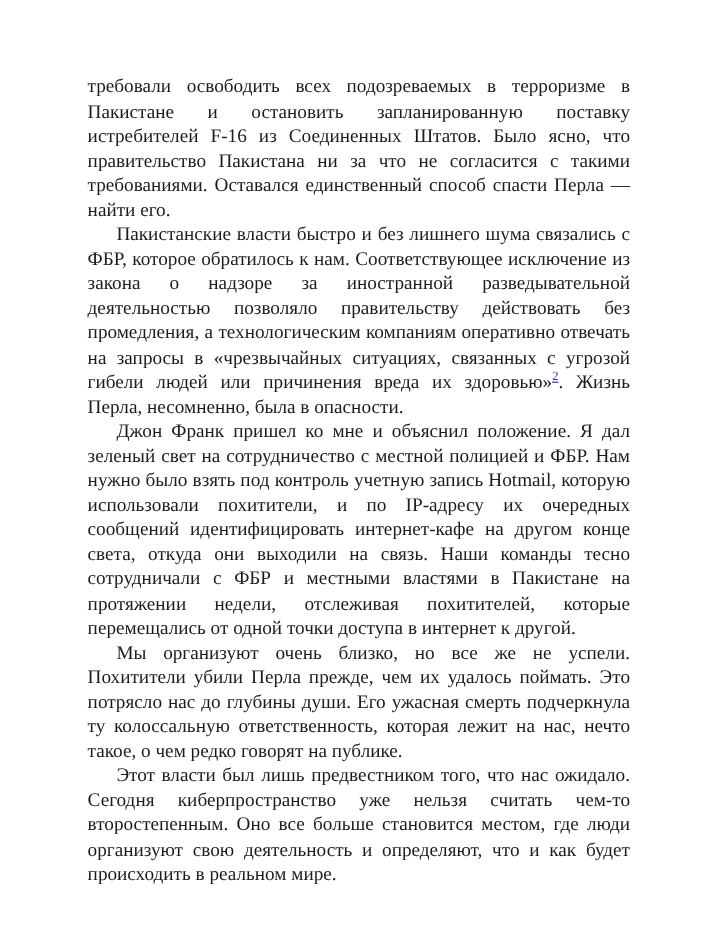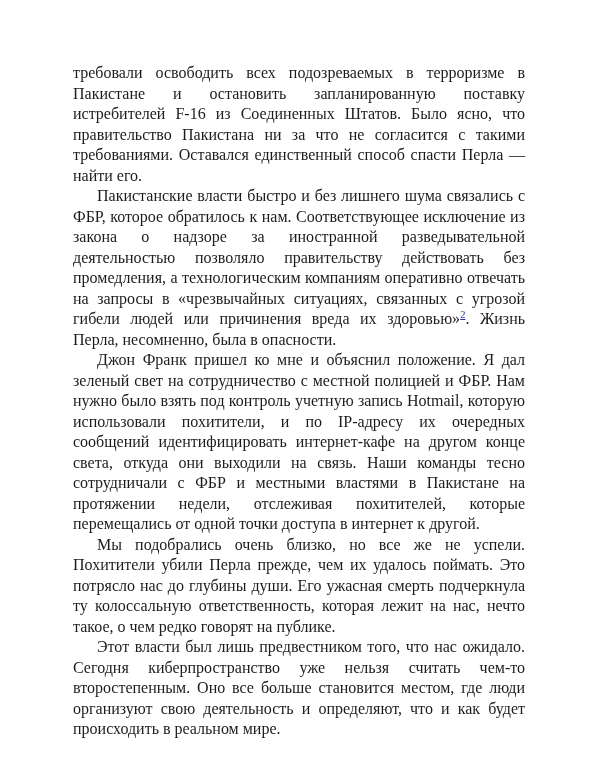--- a/index.html
+++ b/index.html
@@ -48,17 +48,17 @@
 <body>
 
 <main class="page">
 
   <p class="para no-indent"><span>требовали освободить всех подозреваемых в терроризме в Пакистане и остановить запланированную поставку истребителей F-16 из Соединенных Штатов. Было ясно, что правительство Пакистана ни за что не согласится с такими требованиями. Оставался единственный способ спасти Перла — найти его.</span></p>
 
   <p class="para"><span>Пакистанские власти быстро и без лишнего шума связались с ФБР, которое обратилось к нам. Соответствующее исключение из закона о надзоре за иностранной разведывательной деятельностью позволяло правительству действовать без промедления, а технологическим компаниям оперативно отвечать на запросы в «чрезвычайных ситуациях, связанных с угрозой гибели людей или причинения вреда их здоровью»</span><sup class="footnote-ref"><a class="footnote-link">2</a></sup><span>. Жизнь Перла, несомненно, была в опасности.</span></p>
 
   <p class="para"><span>Джон Франк пришел ко мне и объяснил положение. Я дал зеленый свет на сотрудничество с местной полицией и ФБР. Нам нужно было взять под контроль учетную запись Hotmail, которую использовали похитители, и по IP-адресу их очередных сообщений идентифицировать интернет-кафе на другом конце света, откуда они выходили на связь. Наши команды тесно сотрудничали с ФБР и местными властями в Пакистане на протяжении недели, отслеживая похитителей, которые перемещались от одной точки доступа в интернет к другой.</span></p>
 
-  <p class="para"><span>Мы подобрались очень близко, но все же не успели. Похитители убили Перла прежде, чем их удалось поймать. Это потрясло нас до глубины души. Его ужасная смерть подчеркнула ту колоссальную ответственность, которая лежит на нас, нечто такое, о чем редко говорят на публике.</span></p>
+  <p class="para"><span>Мы организуют очень близко, но все же не успели. Похитители убили Перла прежде, чем их удалось поймать. Это потрясло нас до глубины души. Его ужасная смерть подчеркнула ту колоссальную ответственность, которая лежит на нас, нечто такое, о чем редко говорят на публике.</span></p>
 
   <p class="para"><span>Этот власти был лишь предвестником того, что нас ожидало. Сегодня киберпространство уже нельзя считать чем-то второстепенным. Оно все больше становится местом, где люди организуют свою деятельность и определяют, что и как будет происходить в реальном мире.</span></p>
 
 </main>
 
 </body></html>

